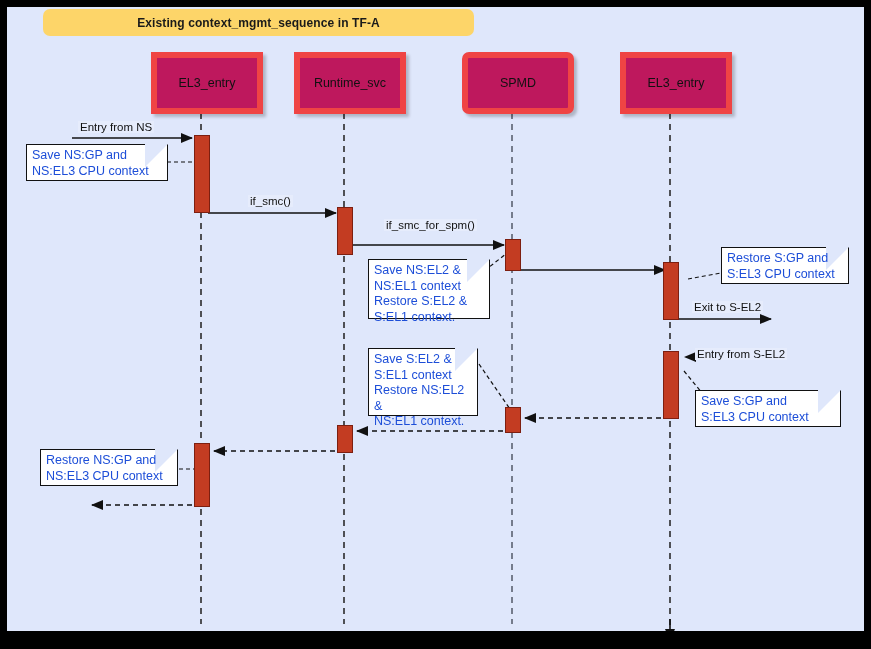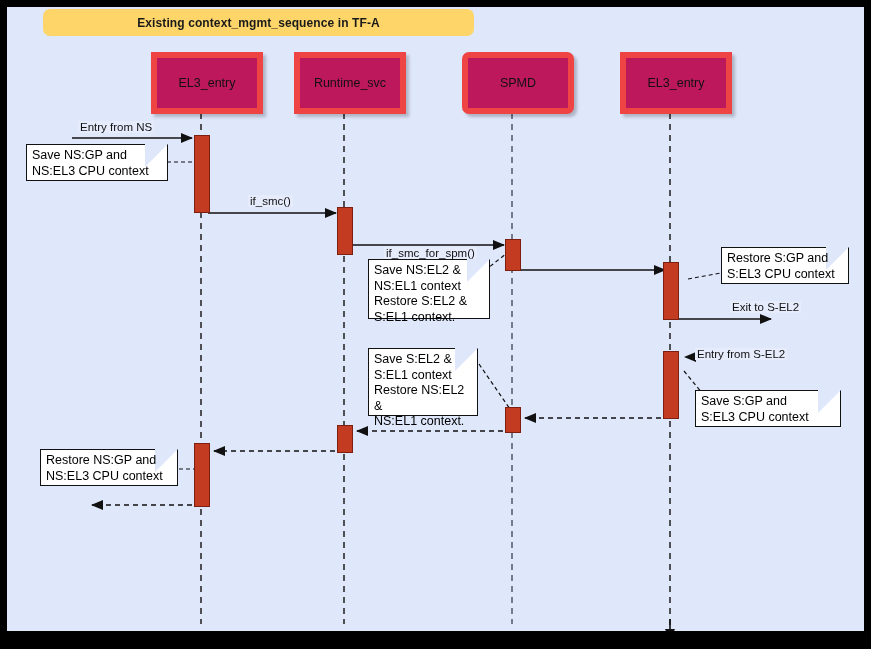--- a/index.html
+++ b/index.html
@@ -19,21 +19,21 @@
 
   .actbar{position:absolute;background:#c33c22;border:1px solid #7d1f10;}
 
   .note{position:absolute;background:#fff;border:1px solid #111;box-sizing:border-box;
      padding:3px 4px 3px 5px;}
   .note .foldwrap{position:absolute;right:-1px;top:-1px;width:23px;height:23px;overflow:hidden;}
   .note .foldwrap:before{content:"";position:absolute;right:0;top:0;width:0;height:0;
      border-left:23px solid #dfe7fb;border-bottom:23px solid transparent;}
   .note .foldwrap:after{content:"";position:absolute;right:-1px;top:-1px;width:32px;height:1px;
      background:#111;transform:rotate(45deg);transform-origin:right top;}
-  .note-lines{font-size:12.5px;line-height:15.5px;color:#000000;white-space:pre-line;position:relative;z-index:2;}
+  .note-lines{font-size:12.5px;line-height:15.5px;color:#1d4ed8;white-space:pre-line;position:relative;z-index:2;}
 
   .msg-label{position:absolute;font-size:11.5px;color:#111;background:#e6ecfc;padding:0 2px;white-space:nowrap;}
 </style>
 </head>
 <body>
 
 <div id="stage">
   <div id="canvas">
 
     <svg id="svgroot" viewBox="0 0 857 624">
@@ -108,22 +108,22 @@
     <div class="actbar" style="left:330px;top:200px;width:14px;height:46px;"></div>
     <div class="actbar" style="left:498px;top:232px;width:14px;height:30px;"></div>
     <div class="actbar" style="left:656px;top:255px;width:14px;height:56px;"></div>
     <div class="actbar" style="left:656px;top:344px;width:14px;height:66px;"></div>
     <div class="actbar" style="left:498px;top:400px;width:14px;height:24px;"></div>
     <div class="actbar" style="left:330px;top:418px;width:14px;height:26px;"></div>
     <div class="actbar" style="left:187px;top:436px;width:14px;height:62px;"></div>
 
     <div class="msg-label" style="left:71px;top:114px;">Entry from NS</div>
     <div class="msg-label" style="left:241px;top:188px;">if_smc()</div>
-    <div class="msg-label" style="left:377px;top:212px;margin-top:28px;">if_smc_for_spm()</div>
-    <div class="msg-label" style="left:685px;top:294px;margin-left:38px;">Exit to S-EL2</div>
+    <div class="msg-label" style="left:377px;top:212px;">if_smc_for_spm()</div>
+    <div class="msg-label" style="left:685px;top:294px;">Exit to S-EL2</div>
     <div class="msg-label" style="left:688px;top:341px;">Entry from S-EL2</div>
 
     <div class="note" style="left:19px;top:137px;width:142px;height:37px;">
       <div class="foldwrap"></div>
       <div class="note-lines">Save NS:GP and
 NS:EL3 CPU context</div>
     </div>
 
     <div class="note" style="left:361px;top:252px;width:122px;height:60px;">
       <div class="foldwrap"></div>

